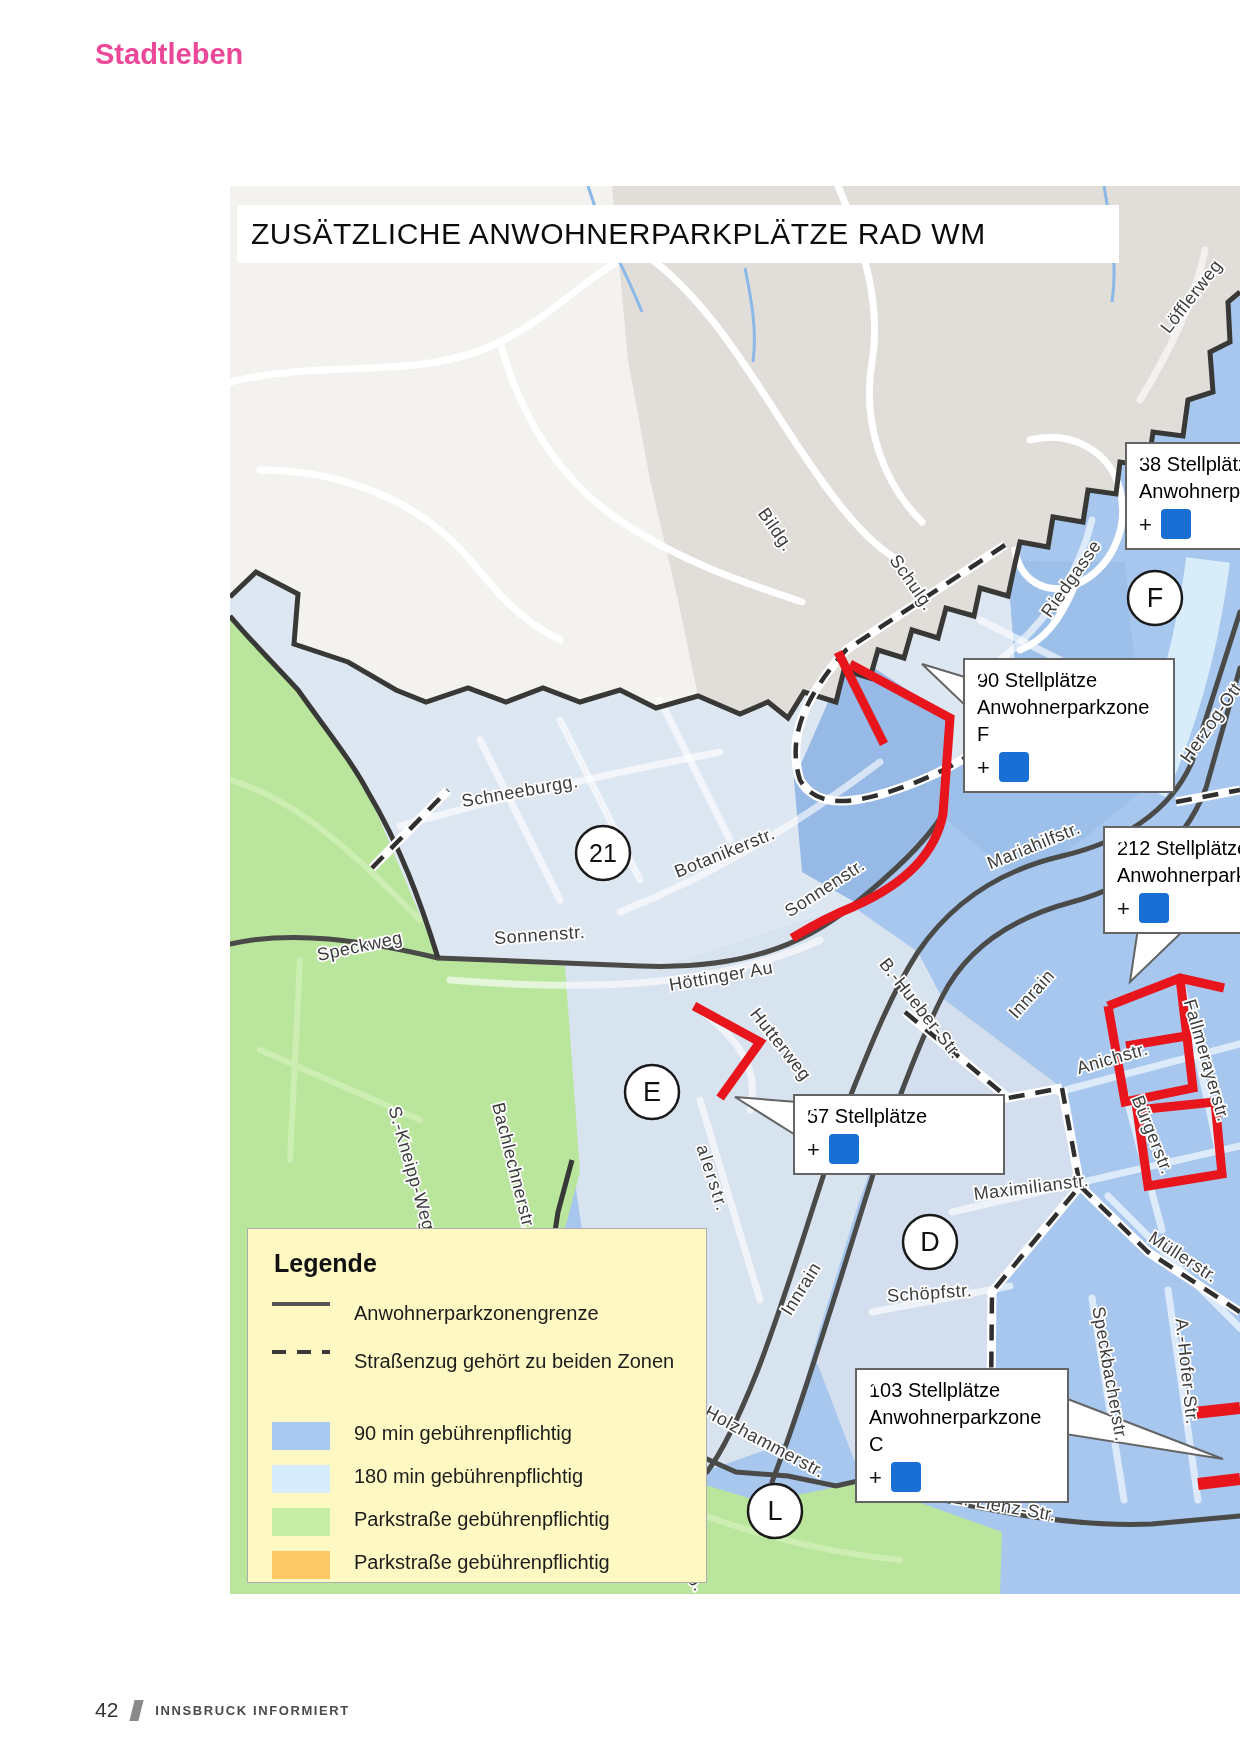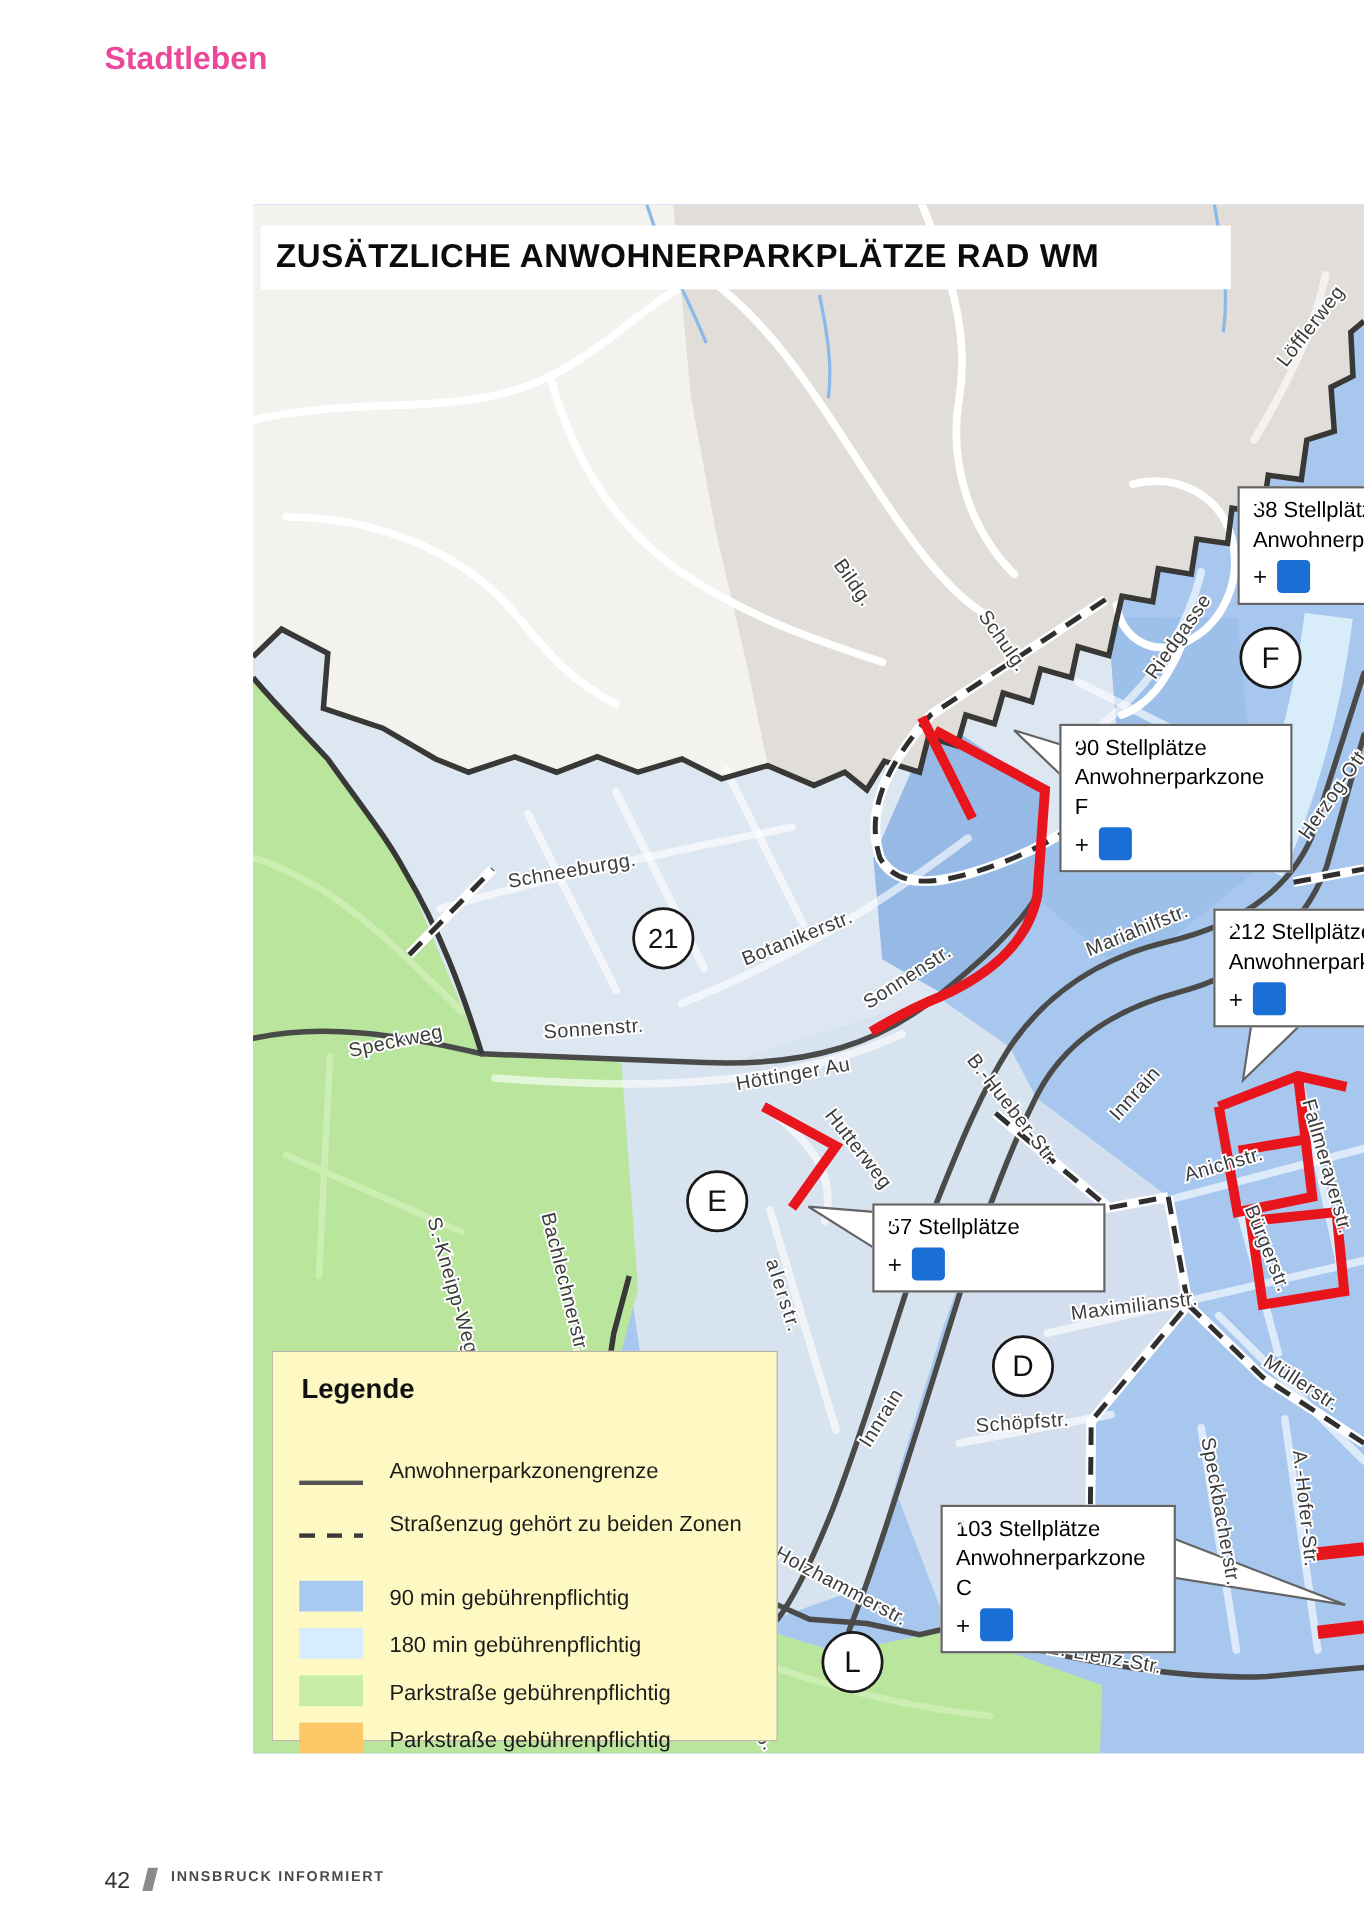--- a/index.html
+++ b/index.html
@@ -27,41 +27,41 @@
   .r-green{stroke:#cdeeb2;stroke-width:6;fill:none;stroke-linecap:round}
   .r-dark{stroke:#4a4a48;stroke-width:5;fill:none;stroke-linecap:round}
   .s-herzog{stroke:var(--cpale);stroke-width:44;fill:none}
   .s-bound{stroke:#383836;stroke-width:5;fill:none;stroke-linejoin:miter}
   .s-dashc{stroke:#fff;stroke-width:9;fill:none}
   .s-dash{stroke:#2f2f2f;stroke-width:4.5;fill:none;stroke-dasharray:16 11}
   .s-red{stroke:var(--cred);stroke-width:9;fill:none}
   .s-red-w{stroke:var(--cred);stroke-width:12;fill:none}
   .tail{fill:#fff;stroke:#646464;stroke-width:2}
   .map-title{position:absolute;left:7px;top:19px;width:882px;height:58px;background:#fff;
-             font-size:30px;font-weight:bold;color:#0c0c0c;line-height:58px;padding-left:14px;
+             font-size:30px;font-weight:normal;color:#0c0c0c;line-height:58px;padding-left:14px;
              letter-spacing:.5px;white-space:nowrap}
   .callout{position:absolute;background:#fff;border:2px solid #646464;padding:7px 12px 8px 12px;
            font-size:20px;line-height:27px;color:#000;z-index:5}
   .callout-icon-row{display:flex;align-items:center;gap:9px;margin-top:3px;height:32px}
   .plus{font-size:22px;color:#111}
   .wc-badge{width:30px;height:30px;background:var(--cwc);border-radius:4px;display:flex;
             align-items:center;justify-content:center}
   .wc-badge svg{width:24px;height:24px}
   #legend{position:absolute;left:17px;top:1042px;width:460px;height:355px;background:#fef9c3;
           border:1px solid #adadad;padding:18px 24px;z-index:6}
   .lg-heading{font-size:25px;font-weight:bold;color:#111;margin:2px 0 24px 2px}
-  .lg-row{display:flex;align-items:flex-end;gap:24px}
+  .lg-row{display:flex;align-items:flex-start;gap:24px}
   .lg-line{height:48px} .lg-fill{height:43px}
   .lg-line + .lg-fill{margin-top:24px}
   .sw{width:58px;flex:0 0 58px}
   .sw-solid{height:4px;background:#555}
   .sw-dash{height:4px;background:repeating-linear-gradient(90deg,#3a3a3a 0 14px,transparent 14px 25px)}
   .sw-fill{height:28px}
   .lg-label{font-size:20px;color:#1c1c1c;white-space:nowrap}
-  .footer{position:absolute;left:95px;top:1698px;display:flex;gap:10px}
+  .footer{position:absolute;left:95px;top:1698px;display:flex;align-items:center;gap:10px}
   .footer-page{font-size:21px;color:#333}
   .footer-slash{width:9px;height:21px;background:#8a8a8a;transform:skewX(-14deg);margin:0 4px}
   .footer-pub{font-size:13px;font-weight:bold;letter-spacing:1.6px;color:#4a4a4a}
 </style>
 </head>
 <body>
 
 <div class="section-title">Stadtleben</div>
 
 <div id="map">

